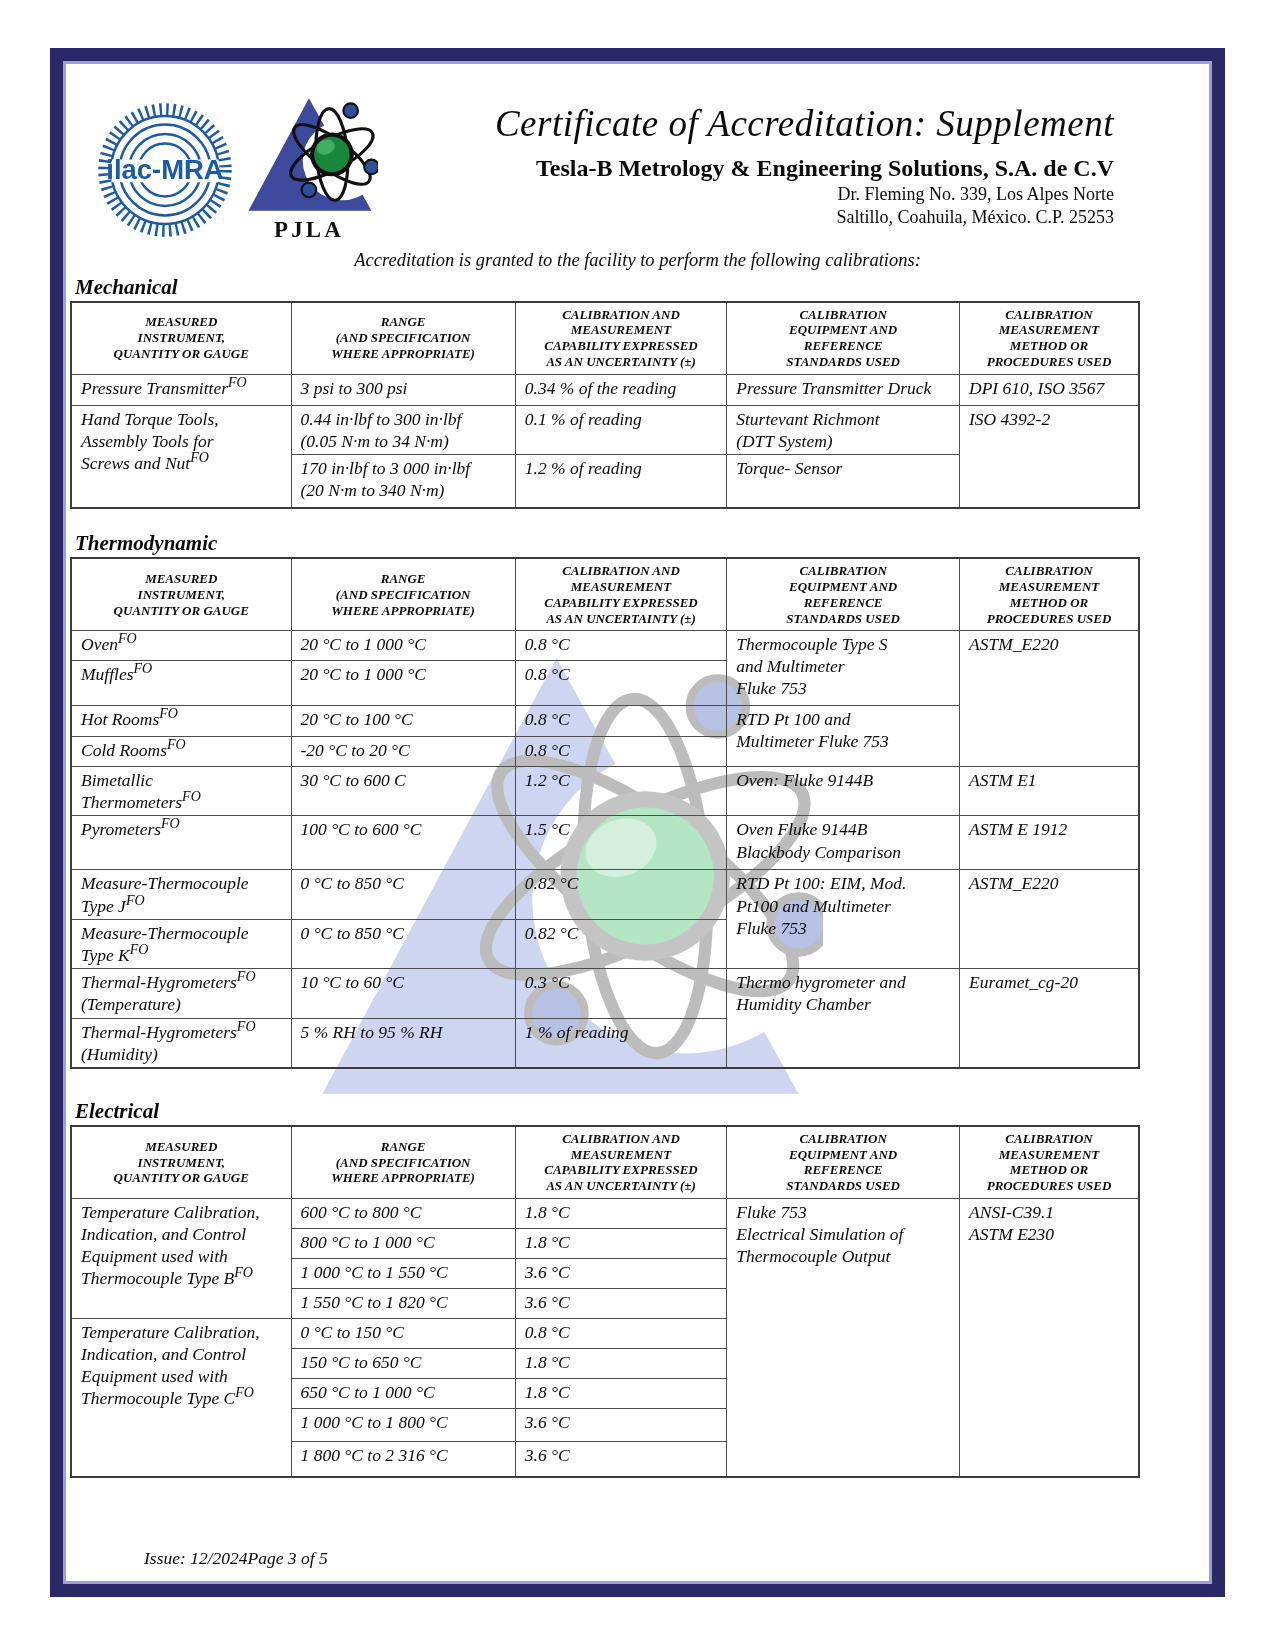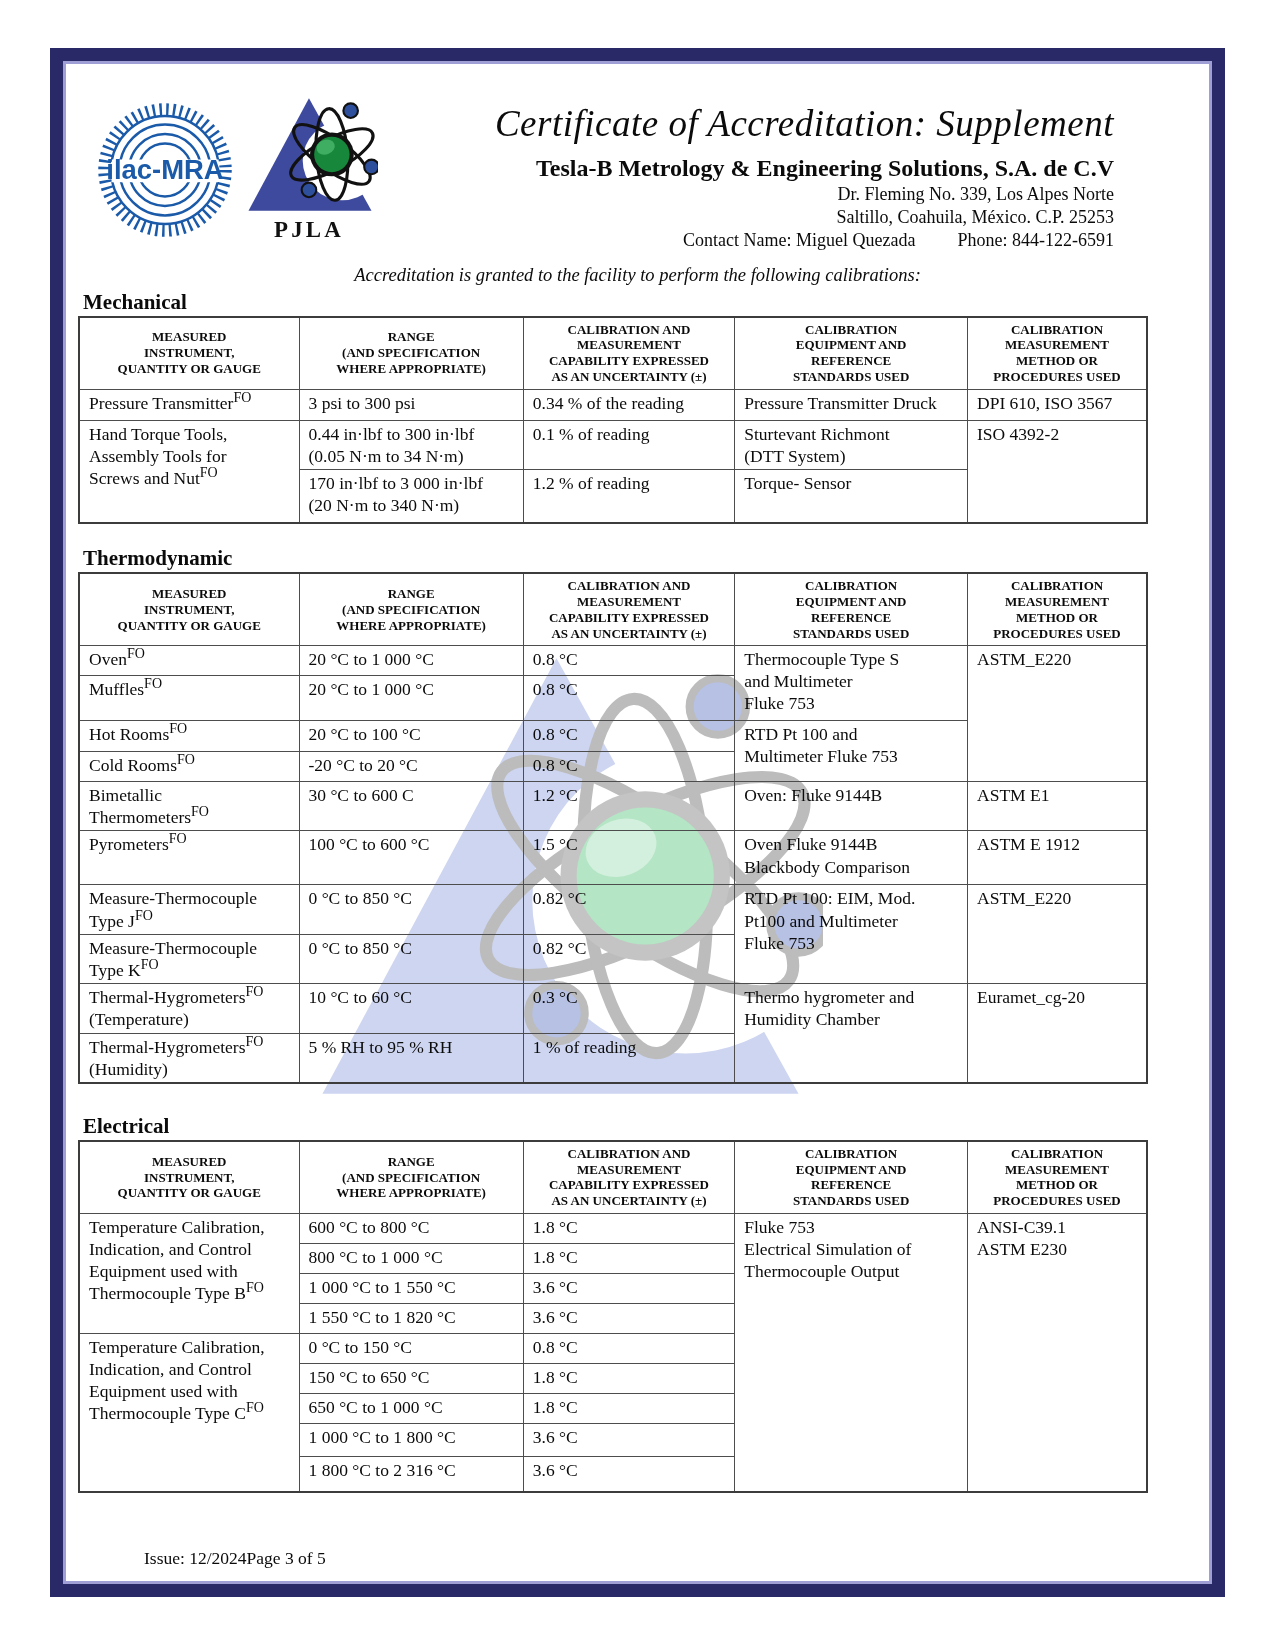--- a/index.html
+++ b/index.html
@@ -22,23 +22,23 @@
   
   .header { display:flex; align-items:flex-start; margin:30px 0 0 28px; }
   .logo-ilac { width:142px; flex:0 0 auto; }
   .logo-pjla { width:140px; flex:0 0 auto; margin-left:6px; }
   .head-text { flex:1 1 auto; text-align:right; margin:8px 95px 0 10px; }
   .doc-title { font-style:italic; font-size:37px; letter-spacing:0.5px; }
   .company   { font-weight:bold; font-size:24px; margin-top:10px; }
   .addr      { font-size:18px; margin-top:2px; }
   .contact-gap { display:inline-block; width:42px; }
   
-  .intro { text-align:center; font-style:italic; font-size:18.5px; margin-top:14px; }
+  .intro { text-align:center; font-style:italic; font-size:18.5px; }
   
-  .section { margin-left:12px; }
+  .section { margin-left:4px;font-style:italic; }
   .sec-0 { margin-top:4px; }
   .sec-1 { margin-top:22px; }
   .sec-2 { margin-top:30px; }
   .sec-title { font-size:21px; margin:0 0 1px 5px; }
   table.caltab {
     border-collapse:collapse; table-layout:fixed; width:1070px;
     border:2px solid #3c3c3c; background:transparent;
   }
   .caltab th, .caltab td { border:1px solid #4d4d4d; box-sizing:border-box; }
   .caltab thead tr { height:72px; }
@@ -64,21 +64,21 @@
   .t1 tbody tr:nth-child(8){height:45px}
   .t1 tbody tr:nth-child(9){height:47px}
   .t1 tbody tr:nth-child(10){height:50px}
   .t2 tbody tr{height:30px}
   .t2 tbody tr:nth-child(8){height:33px}
   .t2 tbody tr:nth-child(9){height:36px}
   
   .footer {
     position:absolute; left:0; bottom:12px; width:100%;
     display:flex; align-items:baseline;
-    font-size:17.5px;
+    font-style:italic; font-size:17.5px;
   }
   .footer .f-issue { margin-left:78px; }
   .footer .f-center { flex:1 1 auto; text-align:center; }
   .footer .f-page { margin-right:132px; }
 </style>
 </head>
 <body>
 
 <svg class="watermark" width="525" height="468" viewBox="0 0 130 116" aria-hidden="true">
   <polygon points="64,4 6,112 124,112" fill="#cdd5f0"></polygon>
@@ -152,23 +152,20 @@
         </g>
         <text x="64" y="137" text-anchor="middle" font-family="Liberation Serif, serif" font-size="22" font-weight="bold" letter-spacing="3" fill="#111111">PJLA</text>
       </svg>
     </div>
 
     <div class="head-text">
       <div class="doc-title">Certificate of Accreditation: Supplement</div>
       <div class="company">Tesla-B Metrology &amp; Engineering Solutions, S.A. de C.V</div>
       <div class="addr">Dr. Fleming No. 339, Los Alpes Norte</div>
       <div class="addr">Saltillo, Coahuila, México. C.P. 25253</div>
-      <div class="addr">
-        <span>Contact Name: Miguel Quezada</span><span class="contact-gap"></span><span>Phone: 844-122-6591</span>
-      </div>
     </div>
   </header>
 
   <div class="intro">Accreditation is granted to the facility to perform the following calibrations:</div>
 
   <section class="section sec-0">
     <h2 class="sec-title">Mechanical</h2>
     <table class="caltab t0">
         <colgroup>
           <col style="width: 20.6%;">

